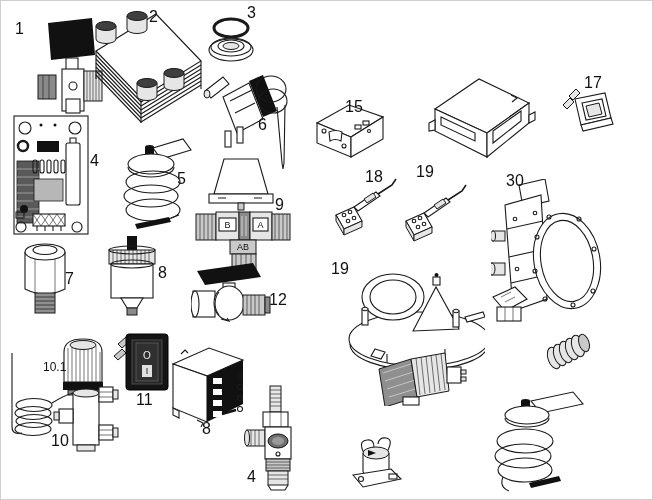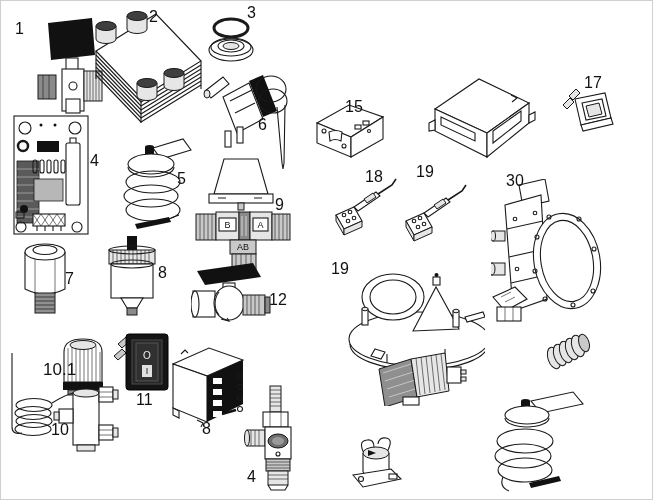--- a/index.html
+++ b/index.html
@@ -453,22 +453,22 @@
 
   <span class="plabel" style="left:14px;top:20px">1</span>
   <span class="plabel" style="left:148px;top:8px">2</span>
   <span class="plabel" style="left:246px;top:4px">3</span>
   <span class="plabel" style="left:89px;top:152px">4</span>
   <span class="plabel" style="left:176px;top:170px">5</span>
   <span class="plabel" style="left:257px;top:116px">6</span>
   <span class="plabel" style="left:64px;top:270px">7</span>
   <span class="plabel" style="left:157px;top:264px">8</span>
   <span class="plabel" style="left:274px;top:196px">9</span>
-  <span class="plabel" style="left:42px;top:360px;font-size:17px">10.1</span>
-  <span class="plabel" style="left:50px;top:421px">10</span>
+  <span class="plabel" style="left:42px;top:360px;font-size:12px">10.1</span>
+  <span class="plabel" style="left:50px;top:432px">10</span>
   <span class="plabel" style="left:135px;top:391px">11</span>
   <span class="plabel" style="left:268px;top:291px">12</span>
   <span class="plabel" style="left:201px;top:420px">8</span>
   <span class="plabel" style="left:246px;top:468px">4</span>
   <span class="plabel" style="left:344px;top:98px">15</span>
   <span class="plabel" style="left:583px;top:74px">17</span>
   <span class="plabel" style="left:364px;top:168px">18</span>
   <span class="plabel" style="left:415px;top:163px">19</span>
   <span class="plabel" style="left:505px;top:172px">30</span>
   <span class="plabel" style="left:330px;top:260px">19</span>

